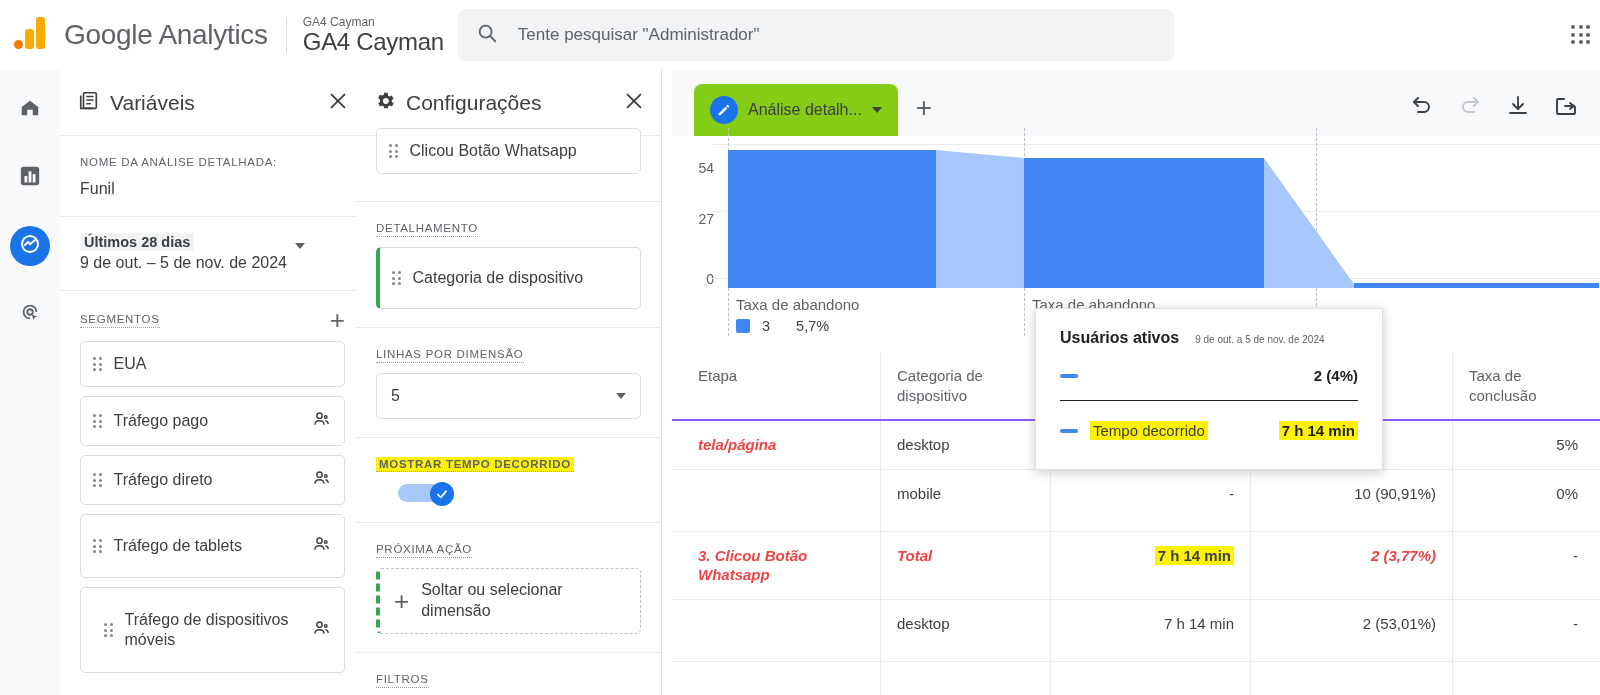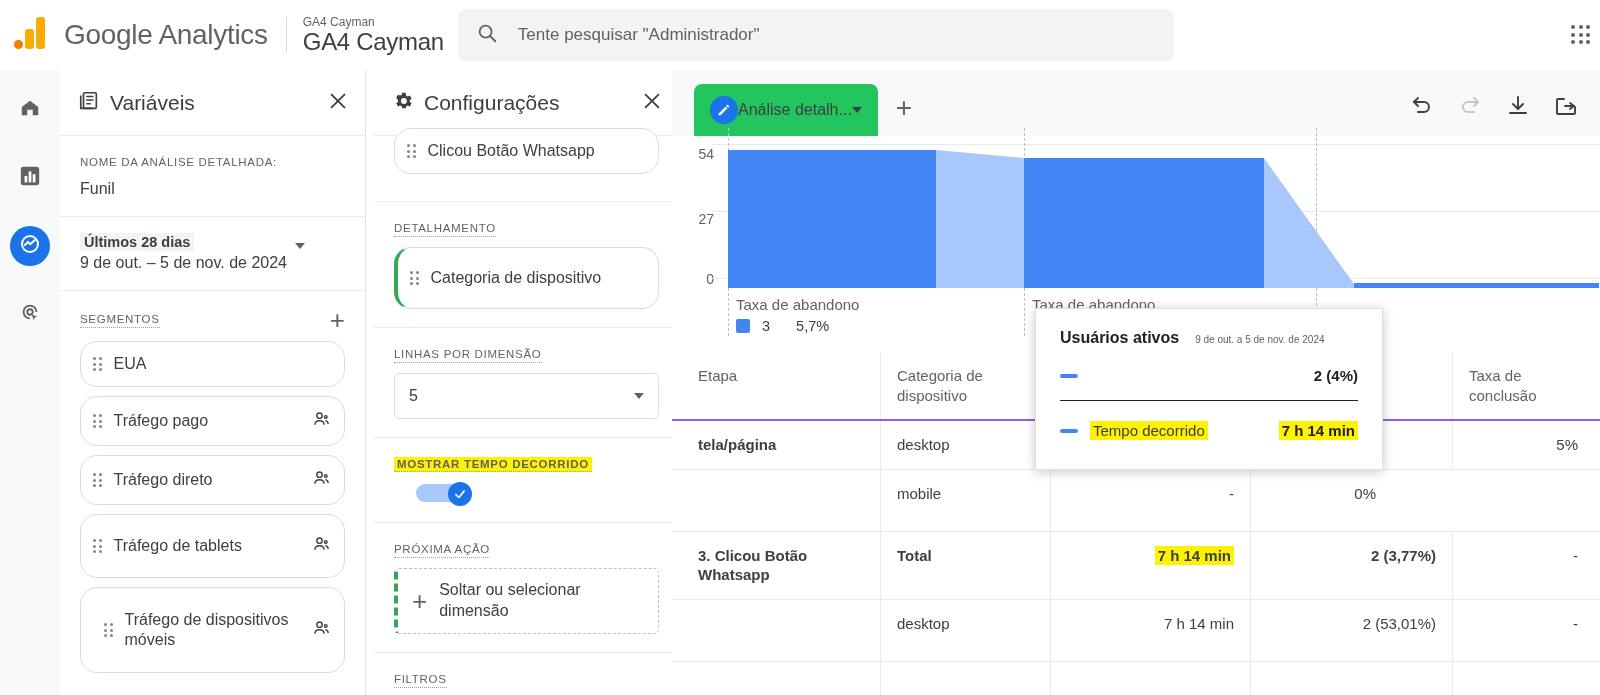--- a/index.html
+++ b/index.html
@@ -54,21 +54,21 @@
     display: flex; align-items: center; justify-content: center;
   }
   .rail-item.active { background: #1a73e8; }
 
   
   .panel {
     position: absolute; top: 70px; background: #ffffff;
     border-right: 1px solid #e0e0e0; height: 625px; overflow: hidden;
   }
   .panel-vars { left: 60px; width: 306px; }
-  .panel-cfg  { left: 374px; width: 306px; }
+  .panel-cfg  { left: 356px; width: 306px; }
   .panel-head {
     height: 66px; display: flex; align-items: center; padding: 0 16px 0 18px;
     border-bottom: 1px solid #e8eaed; gap: 10px;
   }
   .panel-title { font-size: 21px; color: #3c4043; flex: 1; }
   .close-x { cursor: pointer; }
   .sec {
     padding: 16px 20px 18px 20px; border-bottom: 1px solid #e8eaed;
   }
   .sec-label {
@@ -80,21 +80,21 @@
   .sec-value { font-size: 16px; color: #3c4043; }
   .daterange { display: flex; align-items: flex-start; gap: 8px; }
   .dr-pill { background: #f1f3f4; display: inline-block; padding: 1px 4px; font-size: 14.5px; font-weight: bold; color: #3c4043; }
   .dr-sub { font-size: 16px; color: #3c4043; margin-top: 3px; }
   .caret { width: 0; height: 0; border-left: 5px solid transparent; border-right: 5px solid transparent; border-top: 6px solid #5f6368; margin-top: 10px; }
 
   .sec-head-row { display: flex; align-items: center; justify-content: space-between; margin-bottom: 8px; }
   .plus-btn { font-size: 26px; color: #5f6368; line-height: 1; cursor: pointer; font-weight: 300; }
 
   .chip {
-    border: 1px solid #dadce0; border-radius: 17px; background: #fff;
+    border: 1px solid #dadce0; border-radius: 5px; background: #fff;
     display: flex; align-items: center; gap: 12px; padding: 12px 12px;
     margin-bottom: 9px; min-height: 44px;
   }
   .chip.green { border-left: 4px solid #34a853; }
   .chip-label { flex: 1; font-size: 16px; color: #3c4043; line-height: 1.25; }
   .dots6 { display: grid; grid-template-columns: repeat(2,3px); grid-auto-rows: 3px; gap: 2.5px; flex: none; }
   .dots6 i { width: 3px; height: 3px; background: #80868b; border-radius: 50%; display: block; }
 
   .select-box {
     border: 1px solid #dadce0; border-radius: 5px; height: 46px;
@@ -116,22 +116,22 @@
   .dashed-drop.green { border-left: 4px dashed #34a853; }
   .drop-plus { font-size: 26px; color: #5f6368; font-weight: 300; line-height: 1; }
   .drop-text { font-size: 16px; color: #3c4043; line-height: 1.3; }
 
   
   .main { position: absolute; top: 70px; left: 672px; width: 928px; height: 625px; background: #fff; }
   .main-tabs {
     height: 66px; background: #f8f9fa; display: flex; align-items: flex-end; position: relative;
   }
   .tab {
-    margin-left: 22px; height: 52px; background: #22c55e; border-radius: 8px 8px 0 0;
-    display: flex; align-items: center; padding: 0 16px; justify-content: flex-end;
+    margin-left: 22px; height: 52px; background: #84cc16; border-radius: 8px 8px 0 0;
+    display: flex; align-items: center; gap: 10px; padding: 0 16px; justify-content: flex-end;
   }
   .tab-icon { width: 28px; height: 28px; border-radius: 50%; background: #1a73e8; display: flex; align-items: center; justify-content: center; }
   .tab-label { font-size: 16px; color: #3c4043; }
   .tab-caret { width: 0; height: 0; border-left: 5px solid transparent; border-right: 5px solid transparent; border-top: 6px solid #3c4043; }
   .tab-add { font-size: 28px; color: #5f6368; font-weight: 300; margin-left: 18px; margin-bottom: 12px; }
   .tab-actions { position: absolute; right: 22px; bottom: 14px; display: flex; gap: 24px; align-items: center; }
 
   
   .chart-wrap { position: relative; height: 216px; }
   .y-axis { position: absolute; left: 0; top: 0; width: 56px; height: 160px; }
@@ -150,21 +150,21 @@
   .tbl-row { display: flex; border-bottom: 1px solid #e8eaed; }
   .tbl-head { border-bottom: 2px solid #8b5cf6; }
   .tc { padding: 14px 16px; font-size: 15px; color: #3c4043; line-height: 1.3; }
   .c-etapa   { width: 208px; padding-left: 26px; }
   .c-dev     { width: 170px; border-left: 1px solid #e8eaed; }
   .c-time    { width: 200px; border-left: 1px solid #e8eaed; text-align: right; }
   .c-users   { width: 202px; border-left: 1px solid #e8eaed; text-align: right; }
   .c-rate    { width: 148px; border-left: 1px solid #e8eaed; text-align: right; padding-right: 22px;}
   .tbl-head .tc { color: #5f6368; }
   .tbl-head .c-time, .tbl-head .c-users, .tbl-head .c-rate { text-align: left; }
-  .bold { font-weight: bold; color: #404040; }
+  .bold { font-weight: bold; color: #ef4444; font-style: italic; }
   .hl { background: #fff200; font-weight: bold; padding: 1px 3px; }
   .row-tall { min-height: 62px; }
 
   
   .tooltip {
     position: absolute; left: 363px; top: 238px; width: 348px; min-height: 162px;
     background: #fff; border: 1px solid #e0e0e0;
     box-shadow: 0 2px 10px rgba(60,64,67,0.28); padding: 20px 24px; z-index: 30;
   }
   .tt-head { display: flex; align-items: baseline; gap: 16px; }
@@ -500,21 +500,21 @@
               <path d="M21 13v6a1 1 0 0 1-1 1H4a1 1 0 0 1-1-1V6a1 1 0 0 1 1-1h6"></path>
               <polyline points="16 9 20 12 16 15"></polyline>
               <line x1="11" y1="12" x2="20" y2="12"></line>
             </svg>
         </span>
       </div>
     </div>
 
     <div class="chart-wrap">
       <div class="y-axis">
-        <span class="y-tick" style="top:10px;">54</span>
+        <span class="y-tick" style="top:24px;">54</span>
         <span class="y-tick" style="top:75px;">27</span>
         <span class="y-tick" style="top:135px;">0</span>
       </div>
       <div class="gridline" style="top:8px;"></div>
       <div class="gridline" style="top:75px;"></div>
       <div class="gridline" style="top:142px;"></div>
 
       <div class="plot">
         <div class="seg-divider" style="left:0px;"></div>
         <div class="seg-divider" style="left:296px;"></div>
@@ -558,20 +558,21 @@
         <div class="tc c-dev">desktop</div>
         <div class="tc c-time"></div>
         <div class="tc c-users"></div>
         <div class="tc c-rate">5%</div>
       </div>
 
       <div class="tbl-row row-tall">
         <div class="tc c-etapa"></div>
         <div class="tc c-dev">mobile</div>
         <div class="tc c-time">-</div>
+        <div class="tc c-users">10 (90,91%)</div>
         <div class="tc c-rate">0%</div>
       </div>
 
       <div class="tbl-row row-tall">
         <div class="tc c-etapa bold">3. Clicou Botão Whatsapp</div>
         <div class="tc c-dev bold">Total</div>
         <div class="tc c-time"><span class="hl">7 h 14 min</span></div>
         <div class="tc c-users bold">2 (3,77%)</div>
         <div class="tc c-rate">-</div>
       </div>

